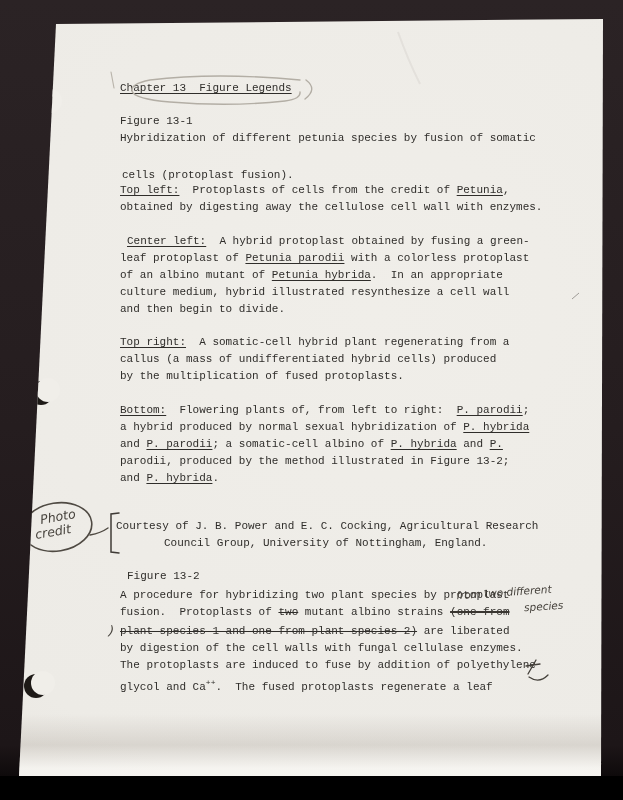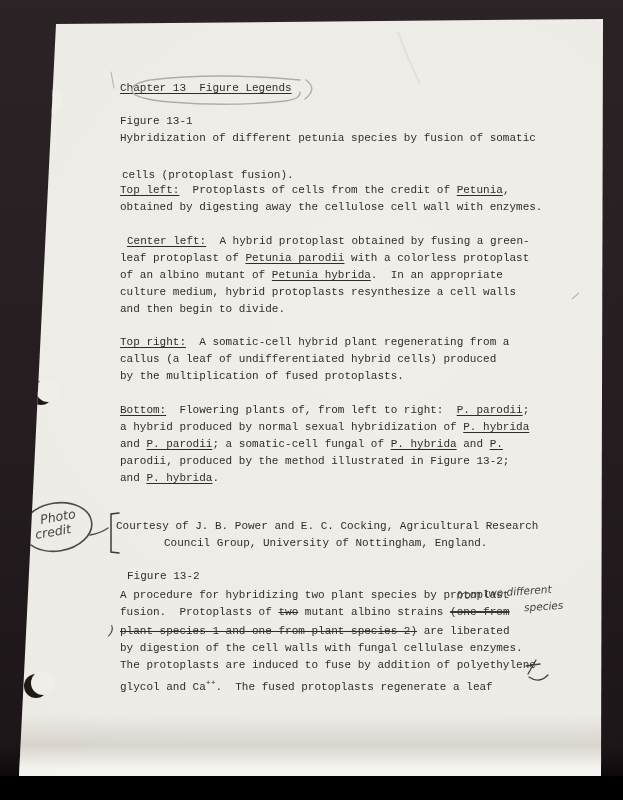--- a/index.html
+++ b/index.html
@@ -50,28 +50,28 @@
     <div id="typed-text">
         <div class="tline" style="left: 120px; top: 82px;"><span class="u">Chapter 13  Figure Legends</span></div>
         <div class="tline" style="left: 120px; top: 115px;"><span class="">Figure 13-1</span></div>
         <div class="tline" style="left: 120px; top: 132px;"><span class="">Hybridization of different petunia species by fusion of somatic</span></div>
         <div class="tline" style="left: 122px; top: 149px; margin-top: 20px;"><span class="">cells (protoplast fusion).</span></div>
         <div class="tline" style="left: 120px; top: 184px;"><span class="u">Top left:</span><span class="">  Protoplasts of cells from the credit of </span><span class="u">Petunia</span><span class="">,</span></div>
         <div class="tline" style="left: 120px; top: 201px;"><span class="">obtained by digesting away the cellulose cell wall with enzymes.</span></div>
         <div class="tline" style="left: 120px; top: 235px; margin-left: 7px;"><span class="u">Center left:</span><span class="">  A hybrid protoplast obtained by fusing a green-</span></div>
         <div class="tline" style="left: 120px; top: 252px;"><span class="">leaf protoplast of </span><span class="u">Petunia parodii</span><span class=""> with a colorless protoplast</span></div>
         <div class="tline" style="left: 120px; top: 269px;"><span class="">of an albino mutant of </span><span class="u">Petunia hybrida</span><span class="">.  In an appropriate</span></div>
-        <div class="tline" style="left: 120px; top: 286px;"><span class="">culture medium, hybrid protoplasts resynthesize a cell walls</span></div>
+        <div class="tline" style="left: 120px; top: 286px;"><span class="">culture medium, hybrid illustrated resynthesize a cell wall</span></div>
         <div class="tline" style="left: 120px; top: 303px;"><span class="">and then begin to divide.</span></div>
         <div class="tline" style="left: 120px; top: 336px;"><span class="u">Top right:</span><span class="">  A somatic-cell hybrid plant regenerating from a</span></div>
-        <div class="tline" style="left: 120px; top: 353px;"><span class="">callus (a leaf of undifferentiated hybrid cells) produced</span></div>
+        <div class="tline" style="left: 120px; top: 353px;"><span class="">callus (a mass of undifferentiated hybrid cells) produced</span></div>
         <div class="tline" style="left: 120px; top: 370px;"><span class="">by the multiplication of fused protoplasts.</span></div>
         <div class="tline" style="left: 120px; top: 404px;"><span class="u">Bottom:</span><span class="">  Flowering plants of, from left to right:  </span><span class="u">P. parodii</span><span class="">;</span></div>
         <div class="tline" style="left: 120px; top: 421px;"><span class="">a hybrid produced by normal sexual hybridization of </span><span class="u">P. hybrida</span></div>
-        <div class="tline" style="left: 120px; top: 438px;"><span class="">and </span><span class="u">P. parodii</span><span class="">; a somatic-cell fungal of </span><span class="u">P. hybrida</span><span class=""> and </span><span class="u">P.</span></div>
+        <div class="tline" style="left: 120px; top: 438px;"><span class="">and </span><span class="u">P. parodii</span><span class="">; a somatic-cell albino of </span><span class="u">P. hybrida</span><span class=""> and </span><span class="u">P.</span></div>
         <div class="tline" style="left: 120px; top: 455px;"><span class="">parodii, produced by the method illustrated in Figure 13-2;</span></div>
         <div class="tline" style="left: 120px; top: 472px;"><span class="">and </span><span class="u">P. hybrida</span><span class="">.</span></div>
         <div class="tline" style="left: 116px; top: 520px;"><span class="">Courtesy of J. B. Power and E. C. Cocking, Agricultural Research</span></div>
         <div class="tline" style="left: 116px; top: 537px; margin-left: 48px;"><span class="">Council Group, University of Nottingham, England.</span></div>
         <div class="tline" style="left: 127px; top: 570px;"><span class="">Figure 13-2</span></div>
         <div class="tline" style="left: 120px; top: 589px;"><span class="">A procedure for hybridizing two plant species by protoplast</span></div>
         <div class="tline" style="left: 120px; top: 606px;"><span class="">fusion.  Protoplasts of </span><span class="st">two</span><span class=""> mutant albino strains </span><span class="st hand">(one from</span></div>
         <div class="tline" style="left: 120px; top: 625px;"><span class="st">plant species 1 and one from plant species 2)</span><span class=""> are liberated</span></div>
         <div class="tline" style="left: 120px; top: 642px;"><span class="">by digestion of the cell walls with fungal cellulase enzymes.</span></div>
         <div class="tline" style="left: 120px; top: 659px;"><span class="">The protoplasts are induced to fuse by addition of polyethylene</span></div>

